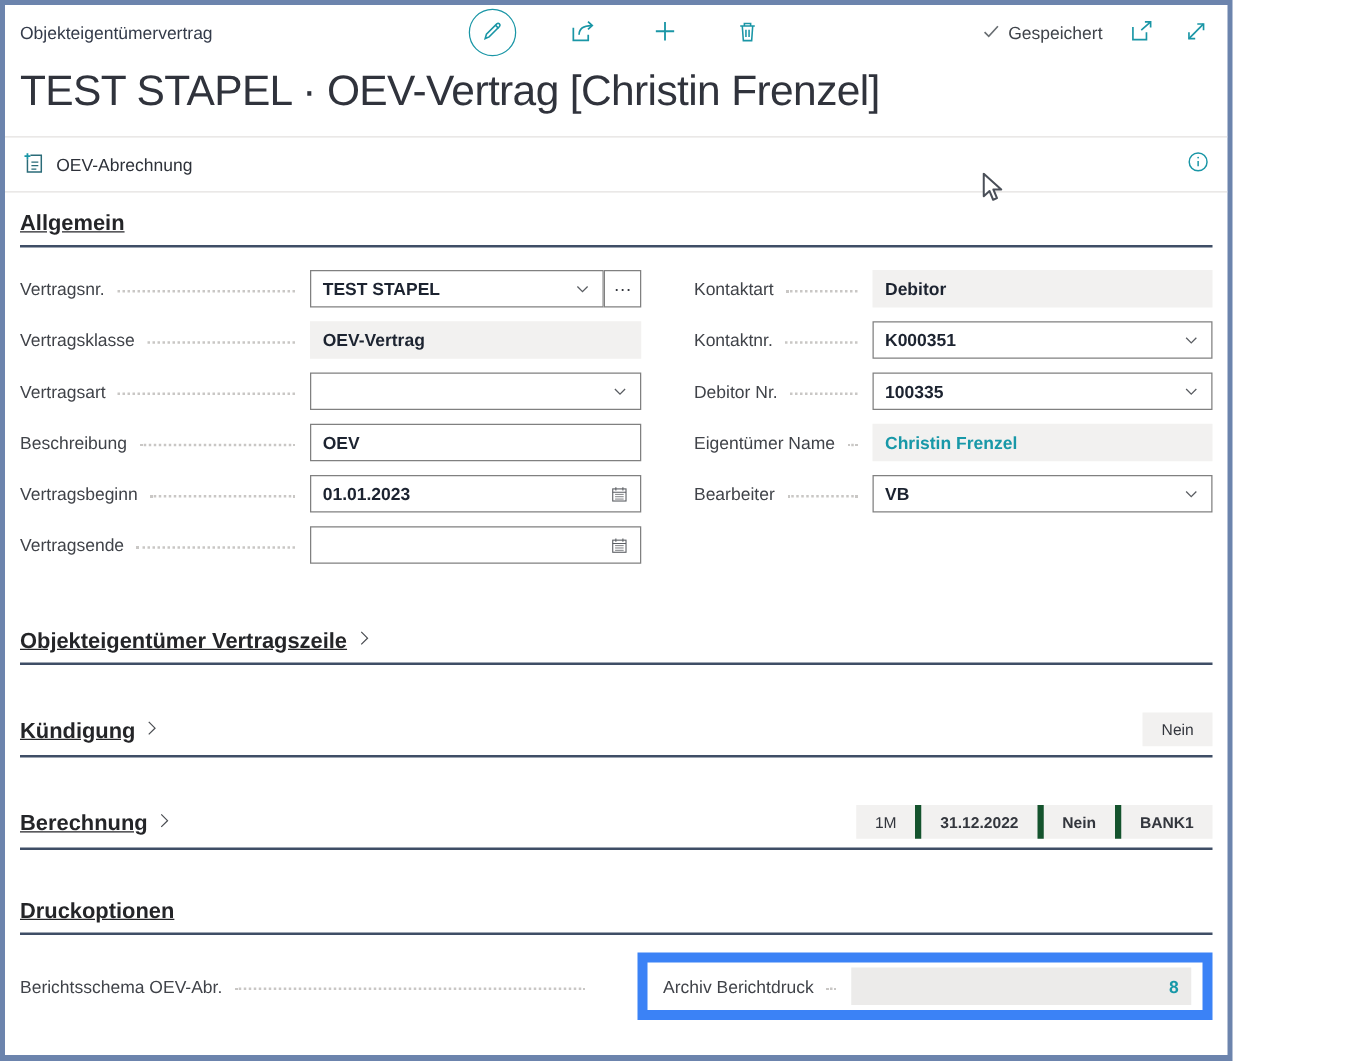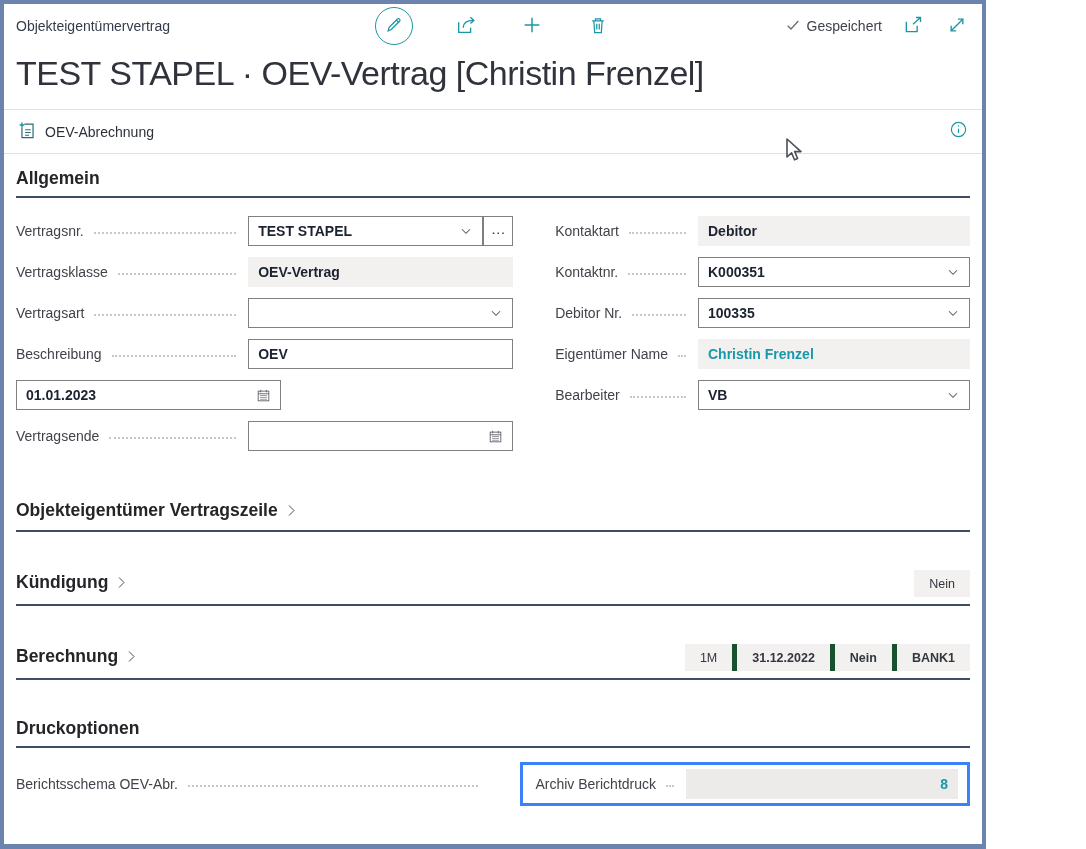--- a/index.html
+++ b/index.html
@@ -30,21 +30,21 @@
 
   
   .actionbar { height:43px; display:flex; align-items:center; padding:0 14px; }
   .action-item { display:flex; align-items:center; gap:8px; font-size:14px; color:#2d3139; background:none; border:none; cursor:pointer; }
   .actionbar .info { margin-left:auto; color:#1a96a6; }
 
   
   .content { padding:0 12px; }
   .section-header { display:flex; align-items:center; margin-top:38px; }
   .section-header.first { margin-top:14px; }
-  .section-title { font-size:17.5px; font-weight:bold; color:#242528; display:flex; align-items:flex-start; gap:6px; cursor:pointer; }
+  .section-title { font-size:17.5px; font-weight:bold; color:#242528; display:flex; align-items:flex-end; gap:6px; cursor:pointer;text-decoration:underline; }
   .section-title .chev { color:#4a4d52; margin-top:2px; }
   .section-rule { height:2px; background:#3f4e66; margin-top:7px; }
   .section-header .summary-area { margin-left:auto; display:flex; }
 
   .badge-group { display:flex; background:#f2f1f0; }
   .badge { font-size:12.5px; color:#33363d; height:27px; display:flex; align-items:center; padding:0 15px; }
   .badge + .badge { border-left:5px solid #14532d;font-weight:bold; }
 
   .fields { display:flex; margin-top:18px; }
   .fcol-left { width:505px; }
@@ -56,21 +56,21 @@
   .ctrl-area { flex:0 0 265px; display:flex; align-items:center; gap:0; }
   .fcol-right .ctrl-area { flex:0 0 272px; }
 
   .box { display:flex; align-items:center; height:30px; background:#fff; border:1px solid #808080; padding:0 9px; flex:1; min-width:0; }
   .box .val { flex:1; font-size:14px; font-weight:600; color:#1c2330; white-space:nowrap; overflow:hidden; }
   .box .trail { color:#5b5e63; display:flex; align-items:center; margin-left:6px; }
   .box.disabled { background:#f2f1f0; border-color:transparent; }
   .assist { flex:0 0 30px; height:30px; border:1px solid #808080; background:#fff; display:flex; align-items:center; justify-content:center; font-size:15px; color:#33363d; cursor:pointer; padding-bottom:6px; }
   .teal-text { color:#1898a8 !important; }
 
-  .highlight-box { display:flex; border:3px solid #3b82f6; padding:4px 9px 4px 12px; margin-left:-12px; flex:1; }
+  .highlight-box { display:flex; border:8px solid #3b82f6; padding:4px 9px 4px 12px; margin-left:-12px; flex:1; }
   .highlight-box .flabel { flex:1; }
   .highlight-box .gray-field { flex:0 0 272px; display:flex; align-items:center; height:30px; background:#ecebea; padding:0 10px; }
   .highlight-box .gray-field .val { flex:1; text-align:right; font-size:14px; font-weight:600; }
 
   .druck-row { display:flex; align-items:center; margin-top:14px; }
   .druck-left { width:505px; display:flex; align-items:center; height:30px; }
   .druck-right { flex:1; margin-left:42px; display:flex; align-items:center; }
 
   .cursor { position:absolute; left:779px; top:134px; pointer-events:none; }
 </style>
@@ -238,20 +238,24 @@
               <span class="leader"></span>
             </span>
           <span class="ctrl-area">
             <span class="box">
               <span class="val">OEV</span>
             </span>
           </span>
         </div>
 
         <div class="frow">
+          <span class="flabel">
+              <span class="txt">Vertragsbeginn</span>
+              <span class="leader"></span>
+            </span>
           <span class="ctrl-area">
             <span class="box">
               <span class="val">01.01.2023</span>
               <span class="trail">
                 <svg width="15" height="15" viewBox="0 0 24 24" fill="none" stroke="currentColor" stroke-width="1.4">
                   <rect x="3.5" y="5" width="17" height="15.5"></rect>
                     <path d="M3.5 9.2 h17 M7.5 3 v4 M16.5 3 v4"></path>
                   <path d="M6.5 12 h11 M6.5 15 h11 M6.5 18 h11" stroke-width="1"></path>
                 </svg>
               </span>

